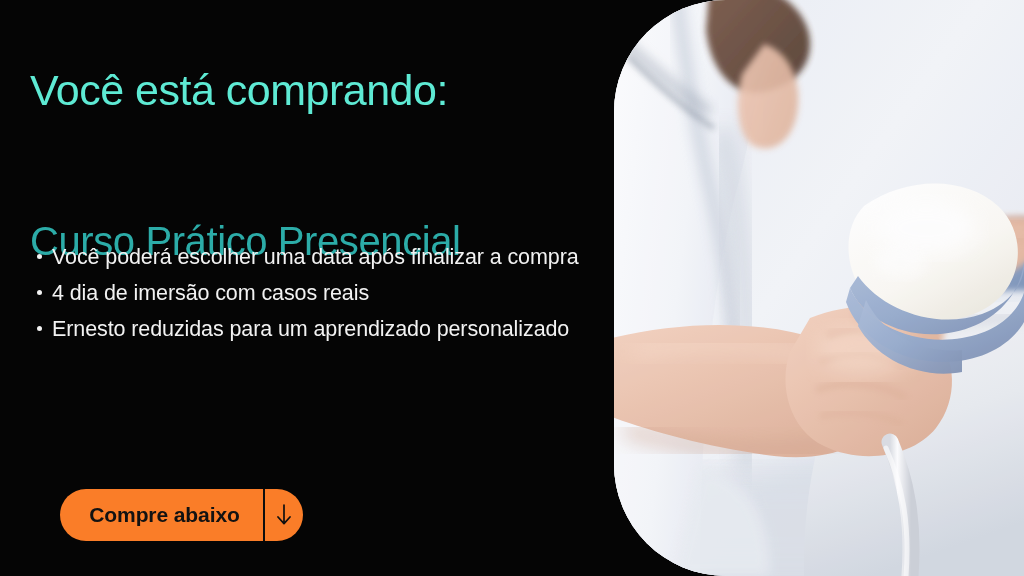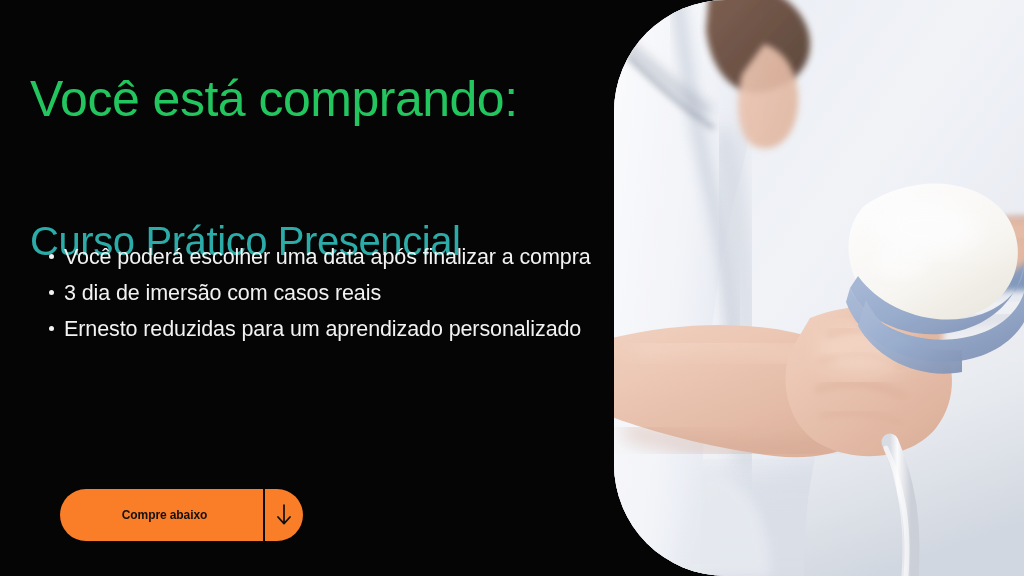--- a/index.html
+++ b/index.html
@@ -24,42 +24,42 @@
     width: 620px;
     height: 576px;
     z-index: 3;
   }
 
   #headline {
     position: absolute;
     left: 30px;
     top: 36px;
     width: 580px;
-    color: #22c55e;
-    font-size: 50px;
+    color: #5eead4;
+    font-size: 43px;
     font-weight: 300;
     line-height: 1.17;
     letter-spacing: -0.5px;
     white-space: pre-line;
   }
 
   #subtitle {
     position: absolute;
     left: 30px;
     top: 186px;
     color: #2cacA8;
     font-size: 40px;
     font-weight: 400;
     letter-spacing: -0.4px;
     line-height: 1.1;
   }
 
   #bullet-list {
     position: absolute;
-    left: 36px;
+    left: 24px;
     top: 240px;
     width: 560px;
     margin: 0;
     padding: 0;
     list-style: none;
   }
   #bullet-list li {
     position: relative;
     padding-left: 28px;
     color: #f2f2f2;
@@ -95,21 +95,21 @@
     padding: 0;
     cursor: pointer;
     font-family: "Liberation Sans", sans-serif;
   }
   #cta-label {
     flex: 1 1 auto;
     display: flex;
     align-items: center;
     justify-content: center;
     color: #121212;
-    font-size: 12px;
+    font-size: 21px;
     font-weight: 700;
     letter-spacing: -0.1px;
     padding-left: 6px;
   }
   #cta-divider {
     width: 2px;
     background: #0d0d0d;
     flex: 0 0 auto;
     margin: 0;
   }
@@ -283,21 +283,21 @@
   </div>
 
   <div id="left-content">
 
     <h1 id="headline">Você está comprando:</h1>
 
     <h2 id="subtitle">Curso Prático Presencial</h2>
 
     <ul id="bullet-list">
       <li> Você poderá escolher uma data após finalizar a compra</li>
-      <li>3 dia de imersão com casos reais</li>
+      <li>4 dia de imersão com casos reais</li>
       <li>Ernesto reduzidas para um aprendizado personalizado</li>
     </ul>
 
     <button id="cta-button">
       <span id="cta-label">Compre abaixo</span>
       <span id="cta-divider"></span>
       <span id="cta-arrow">
         <svg width="16" height="22" viewBox="0 0 16 22" fill="none">
           <path d="M8 1 L8 19 M2 13 L8 19.6 L14 13" stroke="#101010" stroke-width="1.7" stroke-linecap="round" stroke-linejoin="round"></path>
         </svg>

